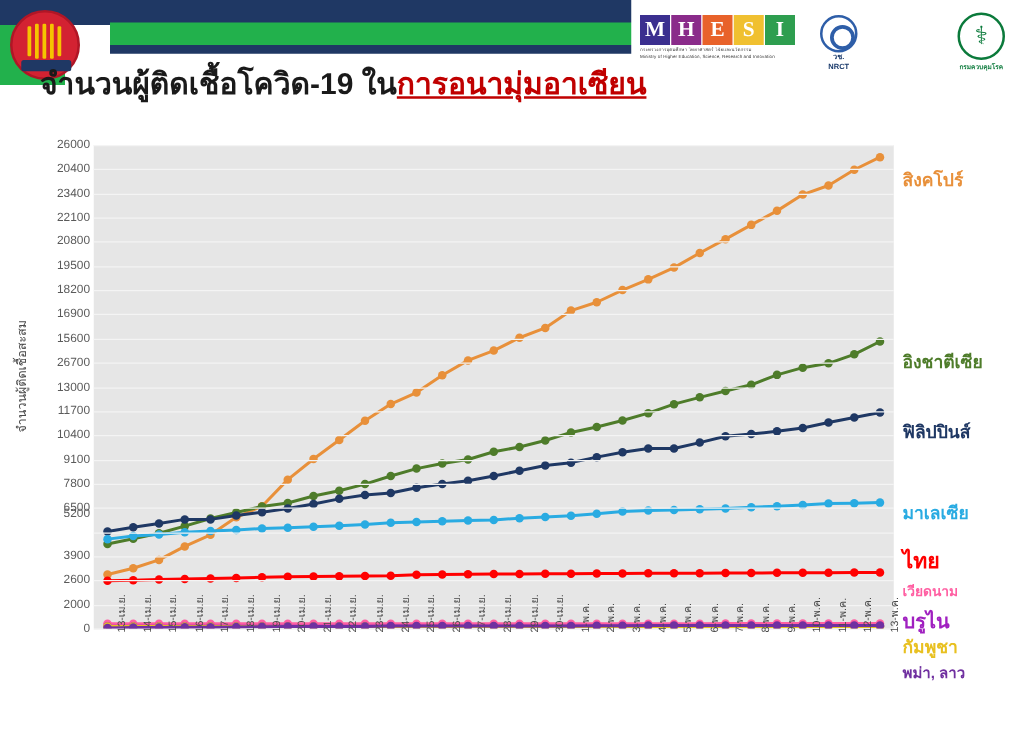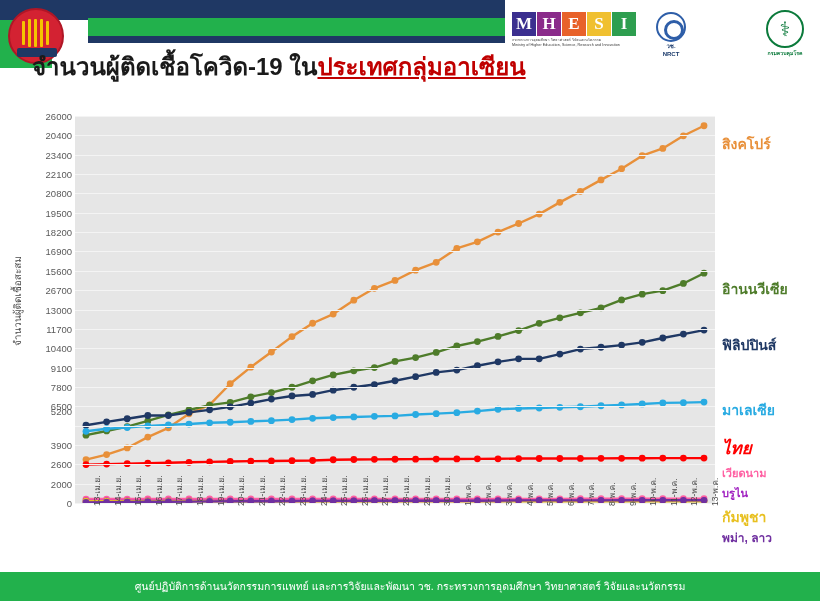--- a/index.html
+++ b/index.html
@@ -123,21 +123,21 @@
 
 
   <div class="ddc">
     <div class="ddc-circle">
         <span>⚕</span>
       </div>
     <div class="ddc-label">กรมควบคุมโรค</div>
   </div>
 
   <div class="title">
-    <span>จำนวนผู้ติดเชื้อโควิด-19 ใน</span><span class="accent">ประเทศกลุ่มอาเซียน</span>
+    <span>จำนวนผู้ติดเชื้อโควิด-19 ใน</span><span class="accent">การอนามุ่มอาเซียน</span>
   </div>
 
 
   <div id="chart-wrap">
     <div class="yaxis-title">จำนวนผู้ติดเชื้อสะสม</div>
     <div id="ylabels">
         <div class="ytick" style="top: 387px;">0</div>
         <div class="ytick" style="top: 367.65px;">2000</div>
         <div class="ytick" style="top: 348.3px;">2600</div>
         <div class="ytick" style="top: 328.95px;">3900</div>
@@ -518,28 +518,25 @@
         <div class="xtick" style="left: 509.4px;">7-พ.ค.</div>
         <div class="xtick" style="left: 530px;">8-พ.ค.</div>
         <div class="xtick" style="left: 550.6px;">9-พ.ค.</div>
         <div class="xtick" style="left: 571.2px;">10-พ.ค.</div>
         <div class="xtick" style="left: 591.8px;">11-พ.ค.</div>
         <div class="xtick" style="left: 612.4px;">12-พ.ค.</div>
         <div class="xtick" style="left: 633px;">13-พ.ค.</div>
       </div>
     <div id="serieslabels">
         <div class="series-label" style="left: 722px; top: 25px; color: rgb(232, 144, 58); font-size: 14px;">สิงคโปร์</div>
-        <div class="series-label" style="left: 722px; top: 170px; color: rgb(78, 124, 42); font-size: 14px;">อิานนวีเซีย</div>
+        <div class="series-label" style="left: 722px; top: 170px; color: rgb(78, 124, 42); font-size: 14px;">อิงชาตีเซีย</div>
         <div class="series-label" style="left: 722px; top: 226px; color: rgb(31, 56, 100); font-size: 14px;">ฟิลิปปินส์</div>
         <div class="series-label" style="left: 722px; top: 291px; color: rgb(41, 171, 226); font-size: 14px;">มาเลเซีย</div>
-        <div class="series-label" style="left: 722px; top: 326px; color: rgb(255, 0, 0); font-size: 17px; font-style: italic;">ไทย</div>
+        <div class="series-label" style="left: 722px; top: 326px; color: rgb(255, 0, 0); font-size: 17px;">ไทย</div>
         <div class="series-label" style="left: 722px; top: 356px; color: rgb(255, 95, 162); font-size: 11px;">เวียดนาม</div>
-        <div class="series-label" style="left: 722px; top: 376px; color: rgb(160, 32, 192); font-size: 11px;">บรูไน</div>
+        <div class="series-label" style="left: 722px; top: 376px; color: rgb(160, 32, 192); font-size: 16px;">บรูไน</div>
         <div class="series-label" style="left: 722px; top: 398px; color: rgb(232, 192, 32); font-size: 14px;">กัมพูชา</div>
         <div class="series-label" style="left: 722px; top: 420px; color: rgb(112, 48, 160); font-size: 12px;">พม่า, ลาว</div>
       </div>
   </div>
 
-  <div class="footbar">
-    <div>ศูนย์ปฏิบัติการด้านนวัตกรรมการแพทย์ และการวิจัยและพัฒนา  วช.   กระทรวงการอุดมศึกษา วิทยาศาสตร์ วิจัยและนวัตกรรม</div>
-  </div>
 
 </div>
 
 </body></html>

